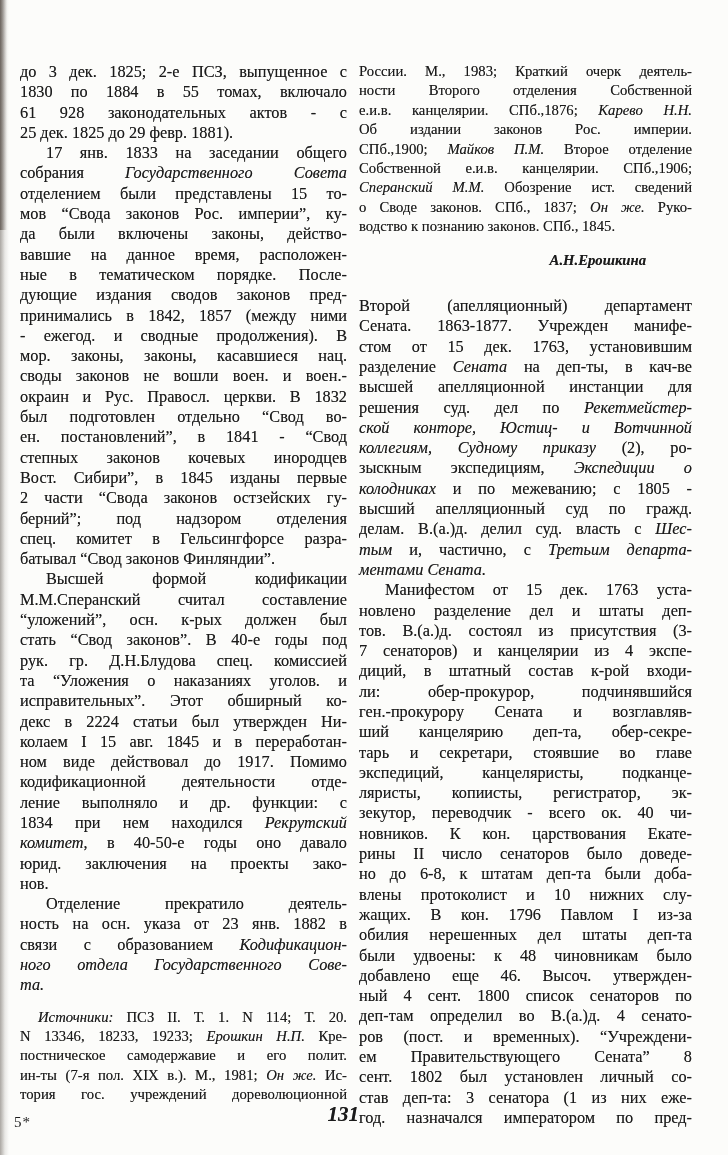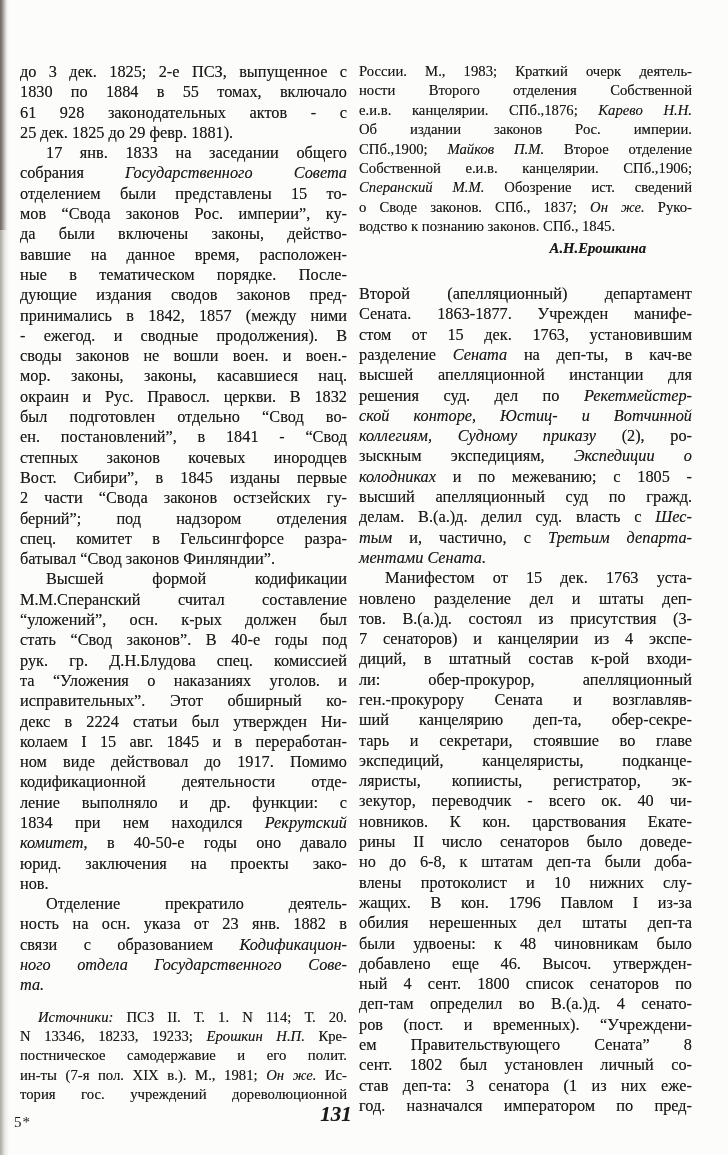--- a/index.html
+++ b/index.html
@@ -36,22 +36,22 @@
   .line span      { text-shadow:0 0 0.35px rgba(20,20,20,0.55); }
   span.i  { font-style:italic; }
   span.b  { font-weight:400; }
   .sig { padding-right:46px; font-weight:600; }
 
   .footer-mark {
     position:absolute; left:14px; top:1114px;
     font-size:15px; letter-spacing:1px;
   }
   .page-number {
-    position:absolute; left:296px; top:1102px; width:80px;
-    text-align:center; font-size:21px; font-style:italic; font-weight:600;
+    position:absolute; left:279px; top:1102px; width:80px;
+    text-align:right; font-size:21px; font-style:italic; font-weight:600;
     text-shadow:0 0 0.35px rgba(20,20,20,0.55);
   }
 </style>
 </head>
 <body>
 
 <div class="page">
   <div class="edge-left"></div>
   <div class="edge-left-top"></div>
 
@@ -66,22 +66,22 @@
         <div class="line ind"><span>17 янв. 1833 на заседании общего</span></div>
         <div class="line"><span>собрания </span><span class="i">Государственного Совета</span></div>
         <div class="line"><span>отделением были представлены 15 то-</span></div>
         <div class="line"><span>мов “Свода законов Рос. империи”, ку-</span></div>
         <div class="line"><span>да были включены законы, действо-</span></div>
         <div class="line"><span>вавшие на данное время, расположен-</span></div>
         <div class="line"><span>ные в тематическом порядке. После-</span></div>
         <div class="line"><span>дующие издания сводов законов пред-</span></div>
         <div class="line"><span>принимались в 1842, 1857 (между ними</span></div>
         <div class="line"><span>- ежегод. и сводные продолжения). В</span></div>
+        <div class="line"><span>мор. законы, законы, касавшиеся нац.</span></div>
         <div class="line"><span>своды законов не вошли воен. и воен.-</span></div>
-        <div class="line"><span>мор. законы, законы, касавшиеся нац.</span></div>
         <div class="line"><span>окраин и Рус. Правосл. церкви. В 1832</span></div>
         <div class="line"><span>был подготовлен отдельно “Свод во-</span></div>
         <div class="line"><span>ен. постановлений”, в 1841 - “Свод</span></div>
         <div class="line"><span>степных законов кочевых инородцев</span></div>
         <div class="line"><span>Вост. Сибири”, в 1845 изданы первые</span></div>
         <div class="line"><span>2 части “Свода законов остзейских гу-</span></div>
         <div class="line"><span>берний”; под надзором отделения</span></div>
         <div class="line"><span>спец. комитет в Гельсингфорсе разра-</span></div>
         <div class="line end"><span>батывал “Свод законов Финляндии”.</span></div>
       </div>
@@ -123,21 +123,21 @@
         <div class="line"><span>России. М., 1983; Краткий очерк деятель-</span></div>
         <div class="line"><span>ности Второго отделения Собственной</span></div>
         <div class="line"><span>е.и.в. канцелярии. СПб.,1876; </span><span class="i">Карево Н.Н.</span></div>
         <div class="line"><span>Об издании законов Рос. империи.</span></div>
         <div class="line"><span>СПб.,1900; </span><span class="i">Майков П.М.</span><span> Второе отделение</span></div>
         <div class="line"><span>Собственной е.и.в. канцелярии. СПб.,1906;</span></div>
         <div class="line"><span class="i">Сперанский М.М.</span><span> Обозрение ист. сведений</span></div>
         <div class="line"><span>о Своде законов. СПб., 1837; </span><span class="i">Он же.</span><span> Руко-</span></div>
         <div class="line end"><span>водство к познанию законов. СПб., 1845.</span></div>
       </div>
-      <div class="block sources" style="margin-top: 2px;">
+      <div class="block sources" style="margin-top: 14px;">
         <div class="line right sig"><span class="i">А.Н.Ерошкина</span></div>
       </div>
       <div class="block main" style="margin-top: 26px;">
         <div class="line"><span class="b">Второй (апелляционный) департамент</span></div>
         <div class="line"><span class="b">Сената</span><span>. 1863-1877. Учрежден манифе-</span></div>
         <div class="line"><span>стом от 15 дек. 1763, установившим</span></div>
         <div class="line"><span>разделение </span><span class="i">Сената</span><span> на деп-ты, в кач-ве</span></div>
         <div class="line"><span>высшей апелляционной инстанции для</span></div>
         <div class="line"><span>решения суд. дел по </span><span class="i">Рекетмейстер-</span></div>
         <div class="line"><span class="i">ской конторе, Юстиц- и Вотчинной</span></div>
@@ -148,21 +148,21 @@
         <div class="line"><span>делам. В.(а.)д. делил суд. власть с </span><span class="i">Шес-</span></div>
         <div class="line"><span class="i">тым</span><span> и, частично, с </span><span class="i">Третьим департа-</span></div>
         <div class="line end"><span class="i">ментами Сената.</span></div>
       </div>
       <div class="block main">
         <div class="line ind"><span>Манифестом от 15 дек. 1763 уста-</span></div>
         <div class="line"><span>новлено разделение дел и штаты деп-</span></div>
         <div class="line"><span>тов. В.(а.)д. состоял из присутствия (3-</span></div>
         <div class="line"><span>7 сенаторов) и канцелярии из 4 экспе-</span></div>
         <div class="line"><span>диций, в штатный состав к-рой входи-</span></div>
-        <div class="line"><span>ли: обер-прокурор, апелляционный</span></div>
+        <div class="line"><span>ли: обер-прокурор, подчинявшийся</span></div>
         <div class="line"><span>ген.-прокурору Сената и возглавляв-</span></div>
         <div class="line"><span>ший канцелярию деп-та, обер-секре-</span></div>
         <div class="line"><span>тарь и секретари, стоявшие во главе</span></div>
         <div class="line"><span>экспедиций, канцеляристы, подканце-</span></div>
         <div class="line"><span>ляристы, копиисты, регистратор, эк-</span></div>
         <div class="line"><span>зекутор, переводчик - всего ок. 40 чи-</span></div>
         <div class="line"><span>новников. К кон. царствования Екате-</span></div>
         <div class="line"><span>рины II число сенаторов было доведе-</span></div>
         <div class="line"><span>но до 6-8, к штатам деп-та были доба-</span></div>
         <div class="line"><span>влены протоколист и 10 нижних слу-</span></div>

